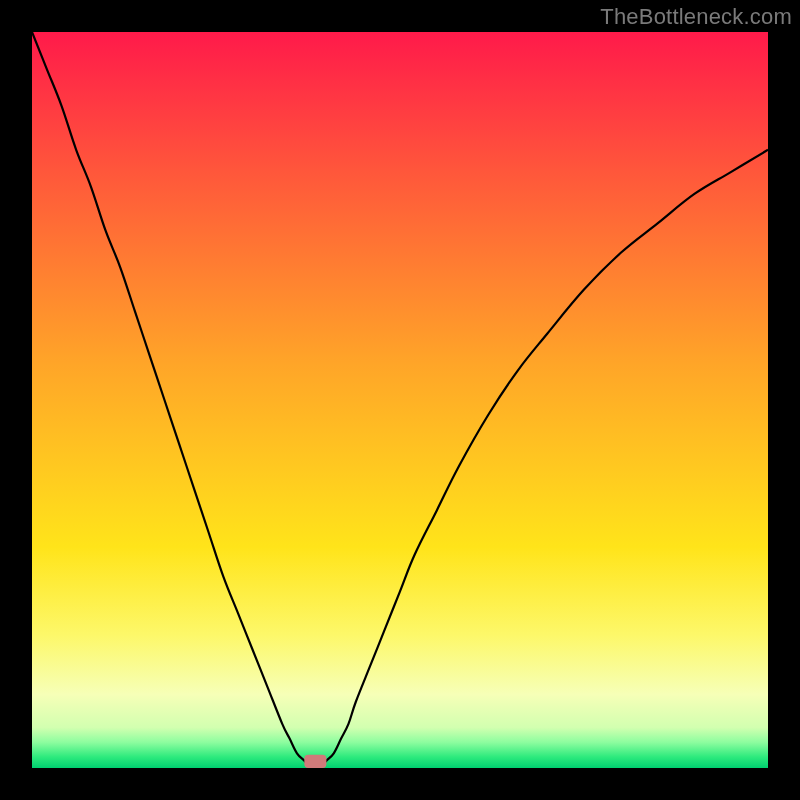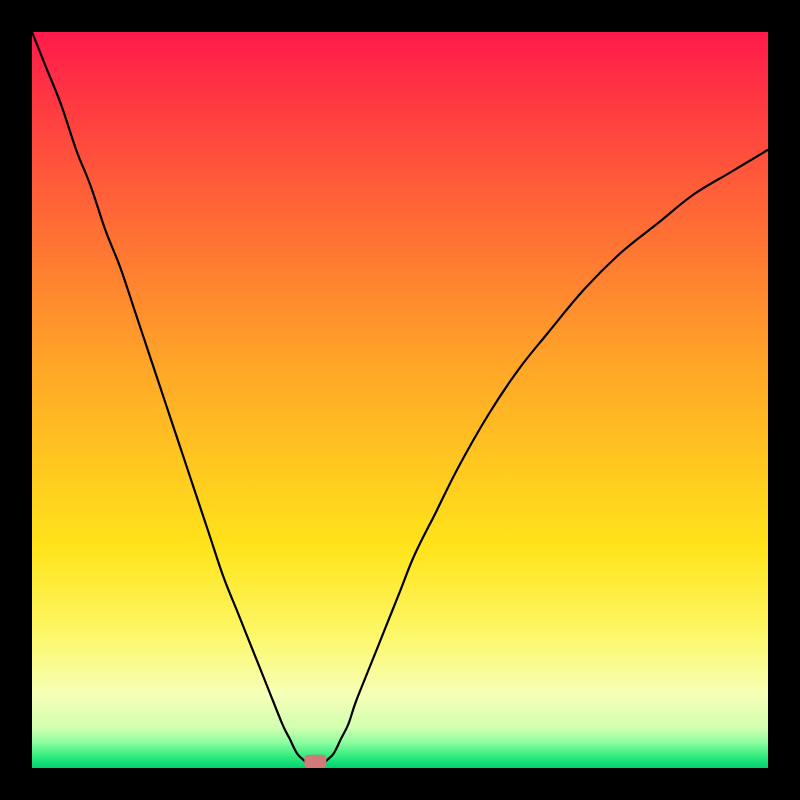--- a/index.html
+++ b/index.html
@@ -80,13 +80,14 @@
       <rect x="0" y="0" width="736" height="736" fill="url(#bg-grad)"></rect>
     </svg>
 
     <svg class="curve-svg" viewBox="0 0 736 736" preserveAspectRatio="none">
       <path id="curve-path" d="M 0.00 0.00 C 2.65 6.62, 9.42 23.55, 14.72 36.80 C 20.02 50.05, 24.14 59.03, 29.44 73.60 C 34.74 88.17, 38.86 103.19, 44.16 117.76 C 49.46 132.33, 53.58 139.99, 58.88 154.56 C 64.18 169.13, 68.30 184.15, 73.60 198.72 C 78.90 213.29, 83.02 220.95, 88.32 235.52 C 93.62 250.09, 97.74 263.78, 103.04 279.68 C 108.34 295.58, 112.46 307.94, 117.76 323.84 C 123.06 339.74, 127.18 352.10, 132.48 368.00 C 137.78 383.90, 141.90 396.26, 147.20 412.16 C 152.50 428.06, 156.62 440.42, 161.92 456.32 C 167.22 472.22, 171.34 484.58, 176.64 500.48 C 181.94 516.38, 186.06 530.07, 191.36 544.64 C 196.66 559.21, 200.78 568.19, 206.08 581.44 C 211.38 594.69, 215.50 604.99, 220.80 618.24 C 226.10 631.49, 230.22 641.79, 235.52 655.04 C 240.82 668.29, 246.27 682.57, 250.24 691.84 C 254.21 701.11, 254.95 701.26, 257.60 706.56 C 260.25 711.86, 262.31 717.31, 264.96 721.28 C 267.61 725.25, 269.67 725.99, 272.32 728.64 C 274.97 731.29, 277.03 734.68, 279.68 736.00 C 282.33 737.32, 284.39 737.32, 287.04 736.00 C 289.69 734.68, 291.75 731.29, 294.40 728.64 C 297.05 725.99, 299.11 725.25, 301.76 721.28 C 304.41 717.31, 306.47 711.86, 309.12 706.56 C 311.77 701.26, 313.83 698.46, 316.48 691.84 C 319.13 685.22, 319.87 680.36, 323.84 669.76 C 327.81 659.16, 333.26 646.21, 338.56 632.96 C 343.86 619.71, 347.98 609.41, 353.28 596.16 C 358.58 582.91, 362.70 572.61, 368.00 559.36 C 373.30 546.11, 376.10 537.13, 382.72 522.56 C 389.34 507.99, 396.85 494.30, 404.80 478.40 C 412.75 462.50, 417.61 451.46, 426.88 434.24 C 436.15 417.02, 445.72 399.94, 456.32 382.72 C 466.92 365.50, 475.16 353.13, 485.76 338.56 C 496.36 323.99, 503.28 316.33, 515.20 301.76 C 527.12 287.19, 538.75 272.17, 552.00 257.60 C 565.25 243.03, 575.55 232.72, 588.80 220.80 C 602.05 208.88, 612.35 201.96, 625.60 191.36 C 638.85 180.76, 649.15 171.19, 662.40 161.92 C 675.65 152.65, 685.95 147.79, 699.20 139.84 C 712.45 131.89, 729.38 121.73, 736.00 117.76" fill="none" stroke="#000000" stroke-width="2.2"></path>
       <rect id="marker" class="marker-rect" x="272.32" y="722.75" width="22.08" height="13.25" rx="4" ry="4" fill="#d17a7a"></rect>
     </svg>
 
   </div>
 
+  <div class="watermark">TheBottleneck.com</div>
 </div>
 
 </body></html>

